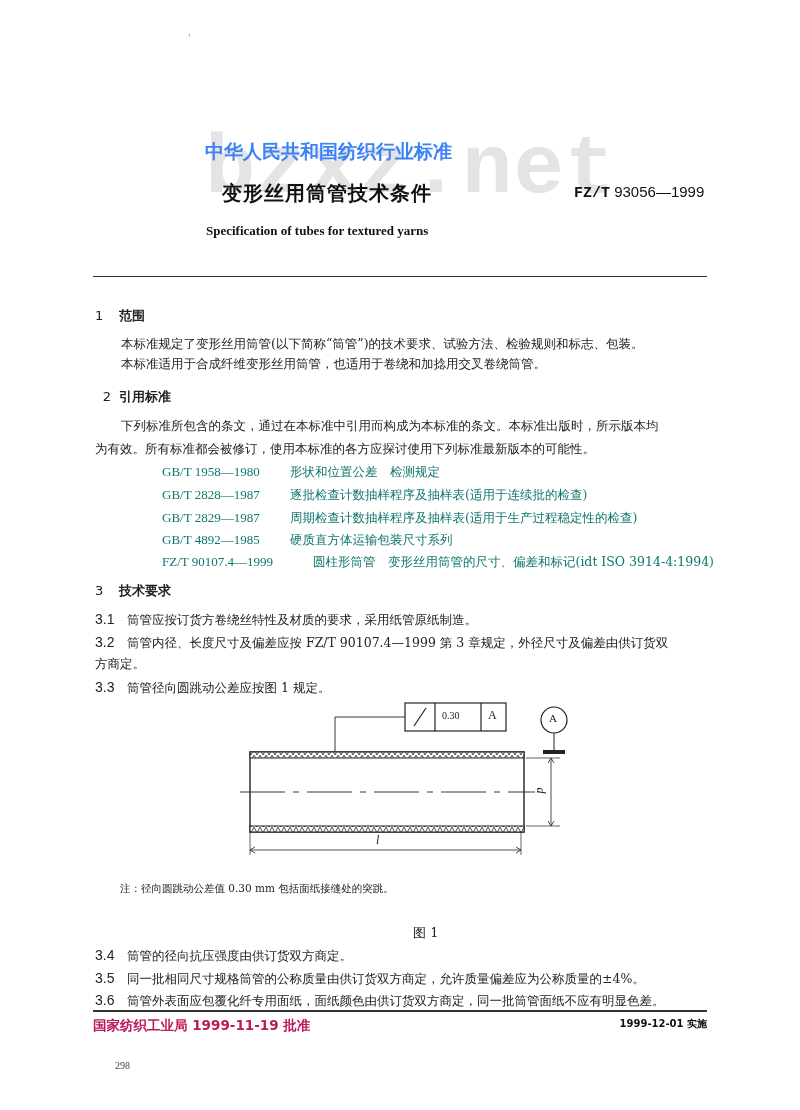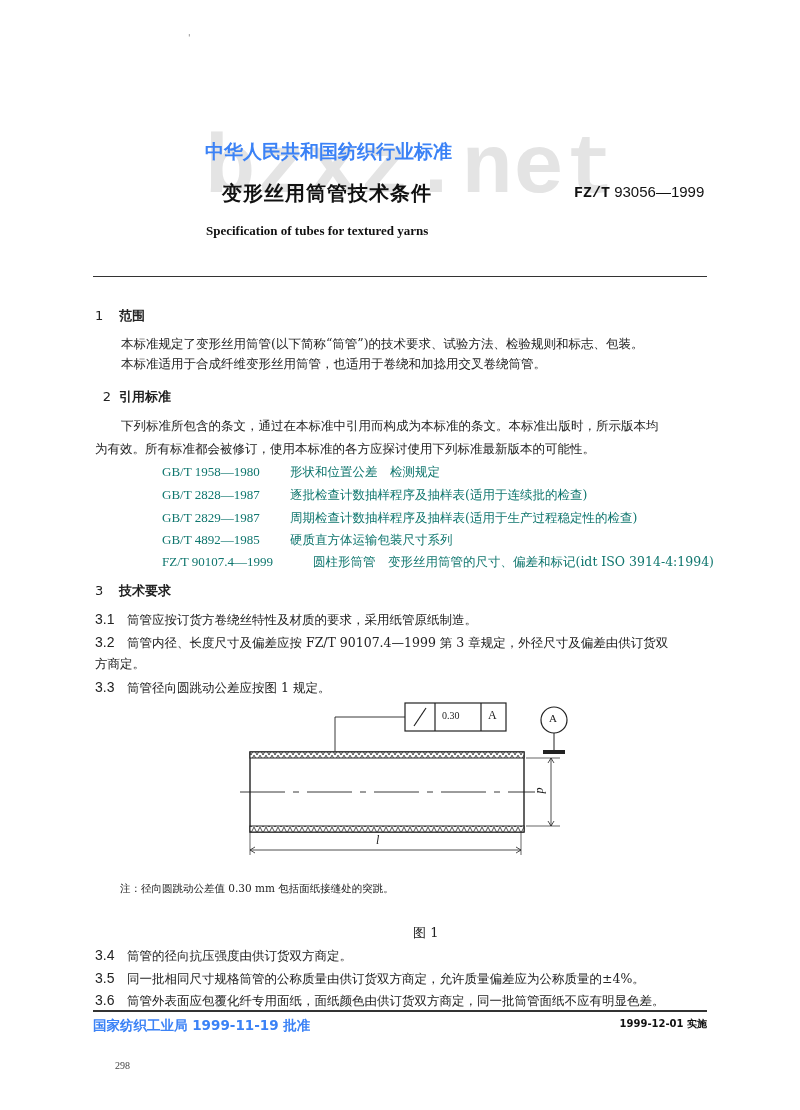--- a/index.html
+++ b/index.html
@@ -125,21 +125,21 @@
       font-size: 13px;
       color: #222;
       white-space: nowrap;
     }
     .footer-left {
       position: absolute;
       left: 93px; top: 1017px;
       font-family: "DejaVu Sans", sans-serif;
       font-size: 13.5px;
       font-weight: bold;
-      color: #3b82f6;
+      color: #be185d;
       white-space: nowrap;
     }
     .footer-right {
       position: absolute;
       right: 93px; top: 1017px;
       font-family: "DejaVu Sans", sans-serif;
       font-size: 10px;
       font-weight: bold;
       color: #111;
       white-space: nowrap;

